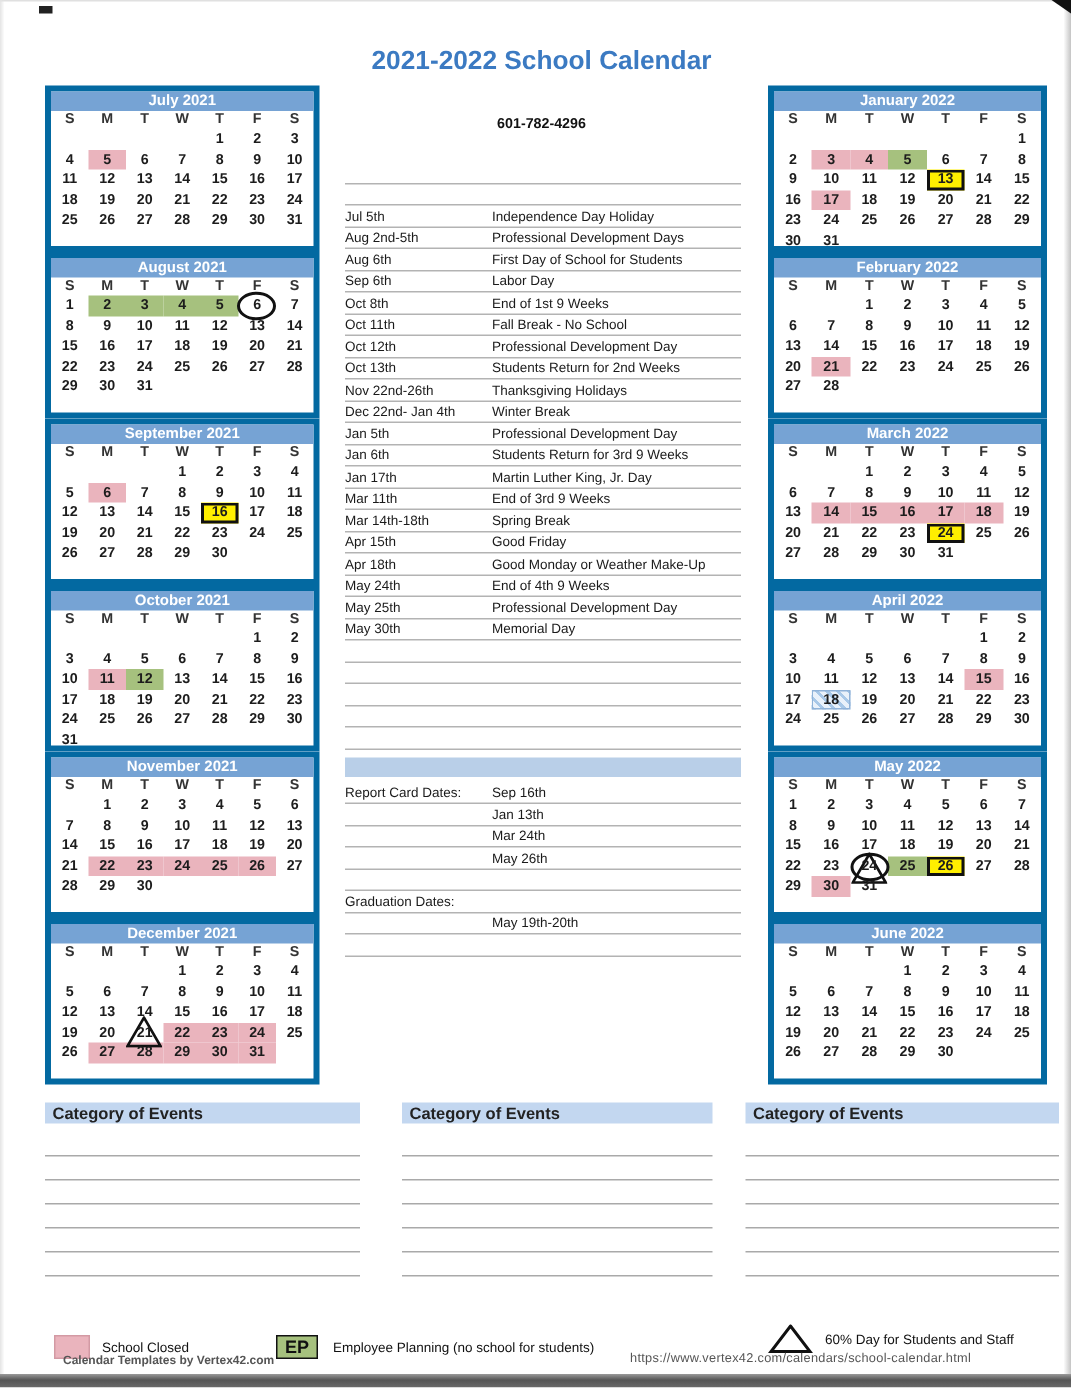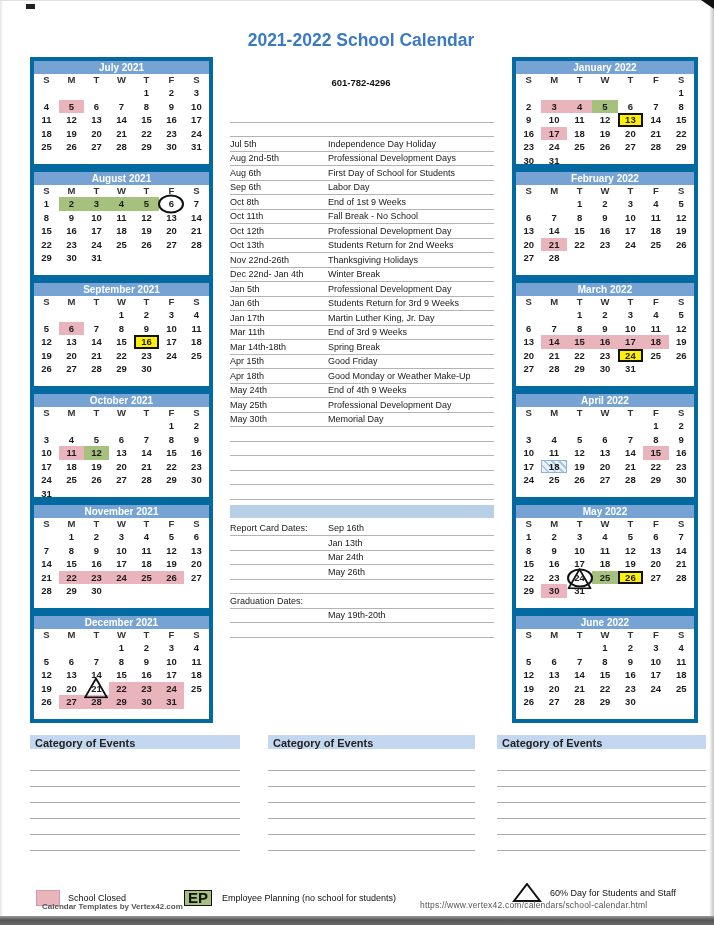--- a/index.html
+++ b/index.html
@@ -46,21 +46,21 @@
   .cat-lines{margin-top:6px;}
   .cat-line{height:15px;border-bottom:1px solid #a9a9a9;}
   
   .lg{position:absolute;font-size:9px;color:#111;}
   #lg-left{left:36px;top:847px;} #lg-mid{left:184px;top:847px;} #lg-right{left:512px;top:842px;}
   .lg-row{display:flex;align-items:center;margin-bottom:3px;height:17px;margin-top:42px;}
   .lg-swatch{width:22px;height:14px;margin-right:8px;flex:0 0 auto;}
   .sw-closed{background:#eab4bd;border:1px solid #d39aa4;}
   .sw-weather{background:repeating-linear-gradient(45deg,#a8c8e8 0 2px,#e9f1fa 2px 5px);border:1px solid #8fb2d8;}
   .sw-ep{width:26px;height:14px;background:#a6c17e;border:1.5px solid #111;font-weight:bold;
-         font-size:15px;text-align:center;line-height:14px;margin-right:10px;}
+         font-size:12px;text-align:center;line-height:14px;margin-right:10px;}
   .sw-report{width:26px;height:15px;background:#ffef00;border:2px solid #111;margin-right:10px;}
   .sw-tri{width:30px;height:19px;margin-right:8px;}
   .sw-oval{width:28px;height:17px;border:3px solid #111;border-radius:50%;margin-right:8px;box-sizing:border-box;}
   
   .footer-left{position:absolute;left:42px;top:902px;font-size:8px;color:#555;font-weight:bold;}
   .footer-right{position:absolute;left:420px;top:900px;font-size:8.5px;color:#555;letter-spacing:.2px;}
   .scan-bottom{position:absolute;left:0;bottom:0;width:714px;height:9px;
                background:linear-gradient(to bottom,#9a9a9a 0,#555 45%,#6a6a6a 100%);}
   .edge-right{position:absolute;right:0;top:0;width:5px;height:916px;
               background:linear-gradient(to right,rgba(255,255,255,0),#c4c4c4);}

